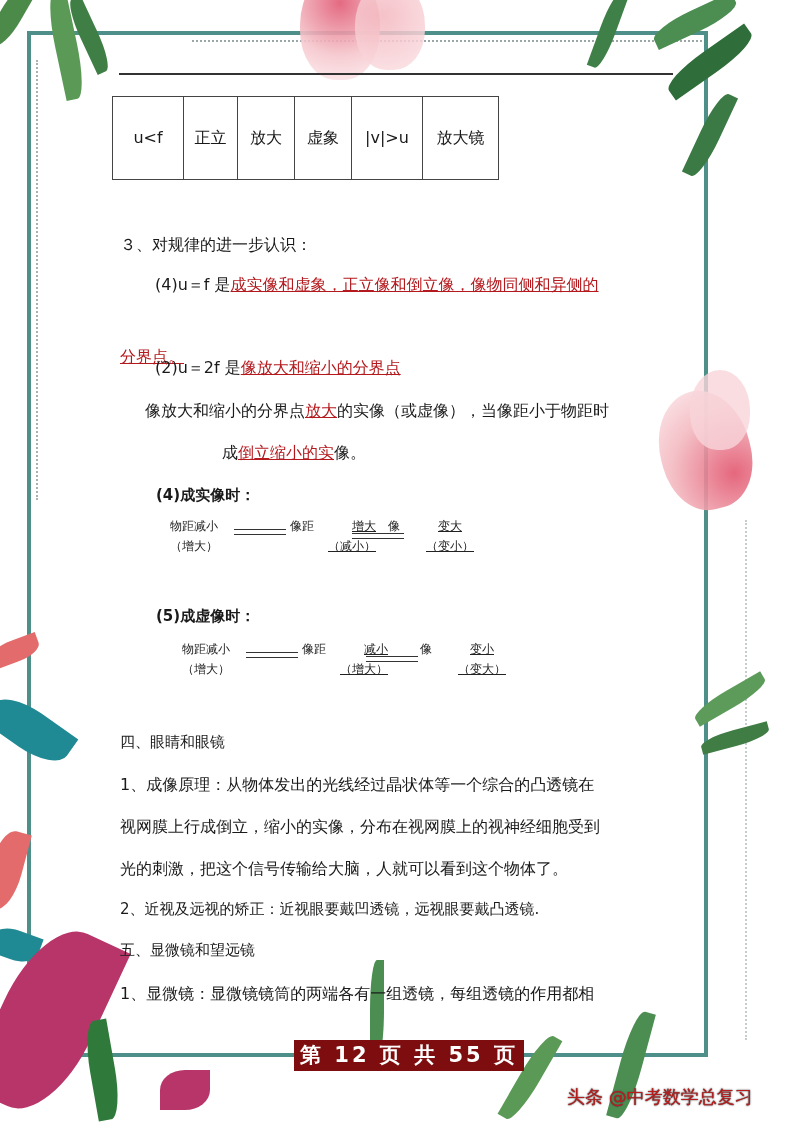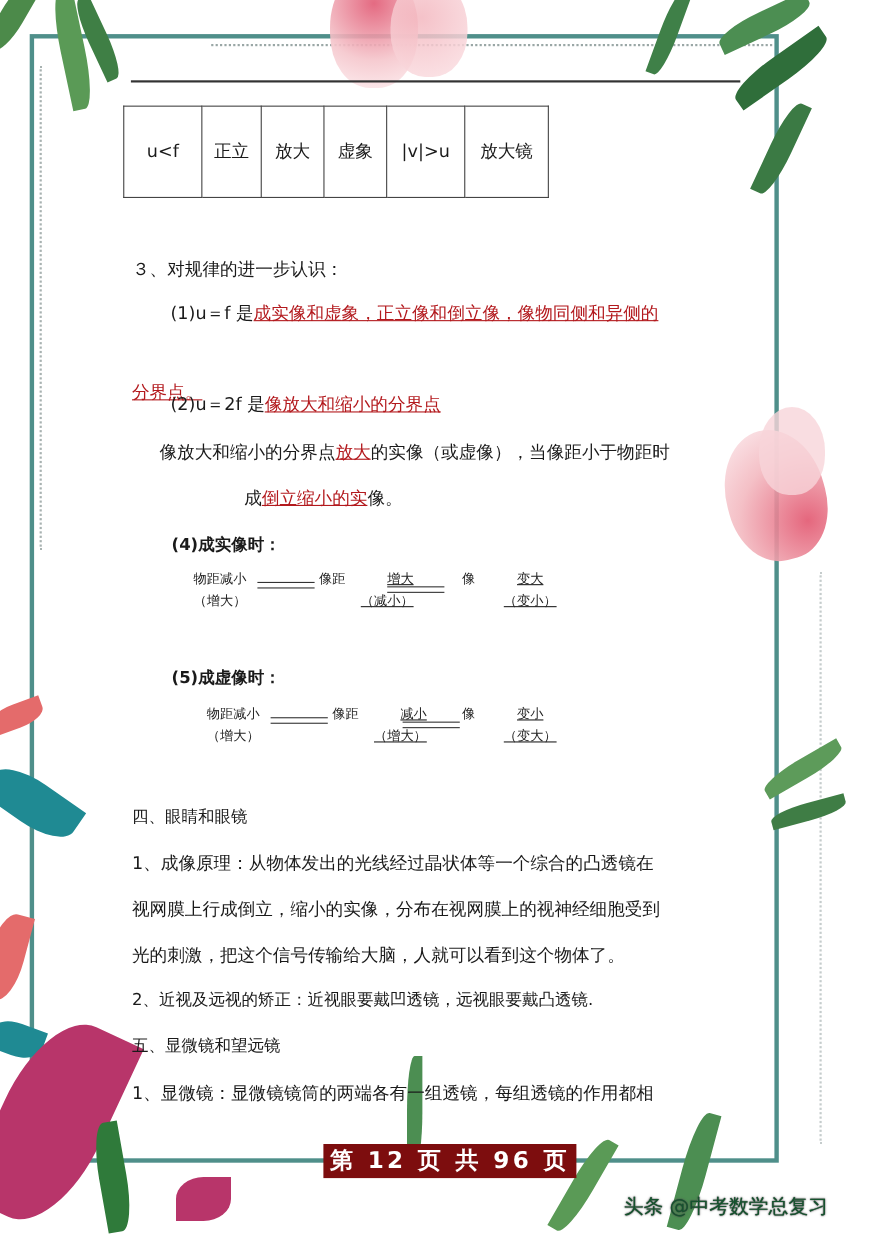--- a/index.html
+++ b/index.html
@@ -36,34 +36,34 @@
   .lens-table td {
     border:1px solid #444; text-align:center; vertical-align:middle;
     font-size:16px; height:82px; padding:0; line-height:38px;
   }
 
   .text { position:absolute; font-size:16px; white-space:nowrap; }
   .red { color:#b3191d; text-decoration:underline; text-decoration-color:#b3191d; }
   .bold { font-weight:bold; }
 
   .diagram { position:absolute; font-size:12px; color:#222; }
-  .node { position:absolute; text-align:center; line-height:20px; white-space:nowrap; }
+  .node { position:absolute; line-height:20px; white-space:nowrap; }
   .node .u { text-decoration:underline;padding-left:38px; }
   .arrow { position:absolute; width:52px; height:10px; }
   .arrow .a1, .arrow .a2 { position:absolute; left:0; width:100%; height:0; border-top:1px solid #333; }
   .arrow .a1 { top:2px; }
   .arrow .a2 { top:7px; }
 
   .page-badge {
     position:absolute; left:294px; top:1040px; height:31px;
     background:#7d0d0e; color:#fff; font-size:21px; font-weight:bold;
     padding:0 6px; line-height:31px; letter-spacing:3px;
   }
   .watermark {
-    position:absolute; left:567px; top:1085px; font-size:18px; color:#14532d;
+    position:absolute; left:567px; top:1085px; font-size:18px; color:#b91c1c;
     text-shadow:0 0 2px #555, 0 0 1px #333; white-space:nowrap;
   }
 </style>
 </head>
 <body>
 
 <div class="frame"></div>
 <div class="dots-top"></div>
 <div class="dots-left"></div>
 <div class="dots-right"></div>
@@ -107,21 +107,21 @@
     <td style="width:56px;">虚象</td>
     <td style="width:70px;">|v|&gt;u</td>
     <td style="width:55px;padding:0 10px;white-space:normal;line-height:40px;">放大镜</td>
   </tr>
 </tbody>
   </table>
 
 <div class="text" style="left:120px;top:235px;">３、对规律的进一步认识：</div>
 
 <div class="text" style="left:155px;top:275px;">
-  <span>(1)u＝f 是</span><span class="red">成实像和虚象，正立像和倒立像，像物同侧和异侧的</span>
+  <span>(4)u＝f 是</span><span class="red">成实像和虚象，正立像和倒立像，像物同侧和异侧的</span>
 </div>
 <div class="text red" style="left:120px;top:335px;margin-top:12px;">分界点。</div>
 
 <div class="text" style="left:155px;top:358px;">
   <span>(2)u＝2f 是</span><span class="red">像放大和缩小的分界点</span>
 </div>
 
 <div class="text" style="left:145px;top:401px;">
   <span>像放大和缩小的分界点</span><span class="red">放大</span><span>的实像（或虚像），当像距小于物距时</span>
 </div>
@@ -141,21 +141,21 @@
       <div class="a2"></div>
   </div>
   <div class="node" style="left:290px;top:516px;width:62px;">
     <div><span>像距</span><span class="u">增大</span></div>
     <div class="u">（减小）</div>
   </div>
   <div class="arrow" style="left:352px;top:531px;">
     <div class="a1"></div>
       <div class="a2"></div>
   </div>
-  <div class="node" style="left:420px;top:516px;width:50px;">
+  <div class="node" style="left:388px;top:516px;width:50px;">
     <div><span>像</span><span class="u">变大</span></div>
     <div class="u">（变小）</div>
   </div>
 </div>
 
 <div class="text bold" style="left:156px;top:607px;font-size:15px;">(5)成虚像时：</div>
 
 <div class="diagram" style="left:0;top:0;">
   <div class="node" style="left:182px;top:639px;width:60px;">
     <div>物距减小</div>
@@ -181,14 +181,14 @@
 
 <div class="text" style="left:120px;top:733px;font-size:15px;">四、眼睛和眼镜</div>
 <div class="text" style="left:120px;top:775px;">1、成像原理：从物体发出的光线经过晶状体等一个综合的凸透镜在</div>
 <div class="text" style="left:120px;top:817px;">视网膜上行成倒立，缩小的实像，分布在视网膜上的视神经细胞受到</div>
 <div class="text" style="left:120px;top:859px;">光的刺激，把这个信号传输给大脑，人就可以看到这个物体了。</div>
 <div class="text" style="left:120px;top:900px;font-size:15px;">2、近视及远视的矫正：近视眼要戴凹透镜，远视眼要戴凸透镜.</div>
 
 <div class="text" style="left:120px;top:941px;font-size:15px;">五、显微镜和望远镜</div>
 <div class="text" style="left:120px;top:984px;">1、显微镜：显微镜镜筒的两端各有一组透镜，每组透镜的作用都相</div>
 
-<div class="page-badge">第 12 页 共 96 页</div>
+<div class="page-badge">第 12 页 共 55 页</div>
 <div class="watermark">头条 @中考数学总复习</div>
 
 </body></html>

